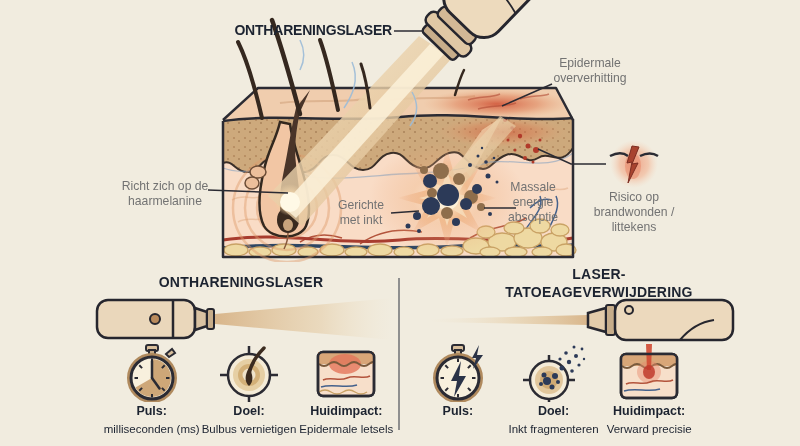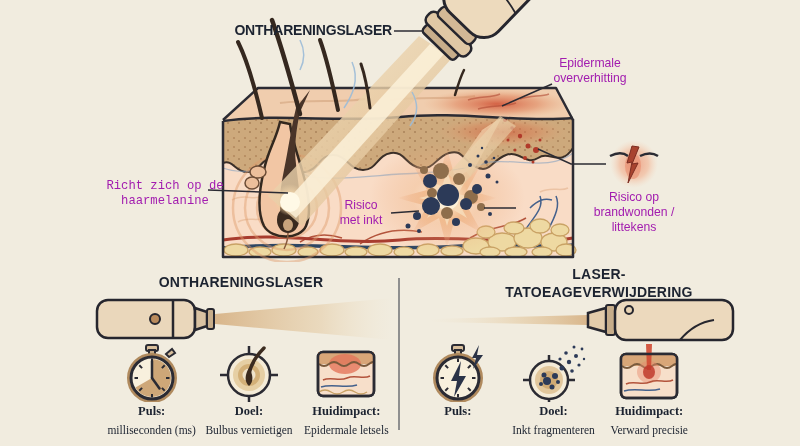--- a/index.html
+++ b/index.html
@@ -1,23 +1,23 @@
 <!DOCTYPE html>
 <html><head>
 <meta charset="utf-8">
 <style>
   html,body{margin:0;padding:0;background:#f1ecdf;}
   #app{position:relative;width:800px;height:446px;background:#f1ecdf;overflow:hidden;
        font-family:"Liberation Sans",sans-serif;color:#1c2330;}
   .abs{position:absolute;}
-  .dlabel{font-size:12.2px;line-height:1.22;white-space:pre-line;color:#a21caf;}
+  .dlabel{font-size:12.2px;line-height:1.22;white-space:pre-line;color:#737373;}
   .main-title{font-weight:bold;font-size:14px;letter-spacing:-0.2px;text-align:right;}
   .col-title{font-weight:bold;font-size:14px;letter-spacing:.2px;text-align:center;white-space:pre-line;line-height:1.25;}
   .col{position:absolute;top:260px;}
-  .icons-row{position:absolute;display:flex;font-family:Liberation Serif, serif;}
+  .icons-row{position:absolute;display:flex;}
   .cell{flex:1;display:flex;flex-direction:column;align-items:center;text-align:center;}
   .cell .k{font-weight:bold;font-size:12.5px;margin-top:2px;}
   .cell .v{font-size:11.5px;line-height:1.2;white-space:pre-line;margin-top:5px;}
   svg{display:block;}
   .divider{position:absolute;width:2px;background:#8f8f8f;}
 </style>
 </head>
 <body>
 
 <div id="app">
@@ -220,24 +220,27 @@
       <path d="M208,190 L288,193"></path>
       <path d="M391,213 L419,211"></path>
       <path d="M484,208 L516,208"></path>
       <path d="M538,149 L571,164 L606,164"></path>
     </g>
   </svg>
 
   <div class="abs main-title" style="left:182px;top:22px;width:210px;">ONTHARENINGSLASER</div>
   <div class="abs dlabel" style="left:538px;top:56px;width:104px;text-align:center;">Epidermale
 oververhitting</div>
-  <div class="abs dlabel" style="left:103px;top:179px;width:124px;text-align:center;font-family:Liberation Mono, monospace;">Richt zich op de
+  <div class="abs dlabel" style="left:103px;top:179px;width:124px;text-align:center;">Richt zich op de
 haarmelanine</div>
-  <div class="abs dlabel" style="left:330px;top:198px;width:62px;text-align:center;">Risico
+  <div class="abs dlabel" style="left:330px;top:198px;width:62px;text-align:center;">Gerichte
 met inkt</div>
+  <div class="abs dlabel" style="left:497px;top:180px;width:72px;text-align:center;">Massale
+energie
+absorptie</div>
   <div class="abs dlabel" style="left:591px;top:190px;width:86px;text-align:center;">Risico op
 brandwonden /
 littekens</div>
 
   <div class="divider" style="left:398px;top:278px;height:152px;"></div>
 
   <div class="col" style="left:85px;width:312px;">
     <div class="col-title" style="margin-top:14px;">ONTHARENINGSLASER</div>
     <svg class="abs" style="left:8px;top:36px;" width="300" height="48" viewBox="0 0 300 48">
       <defs>

